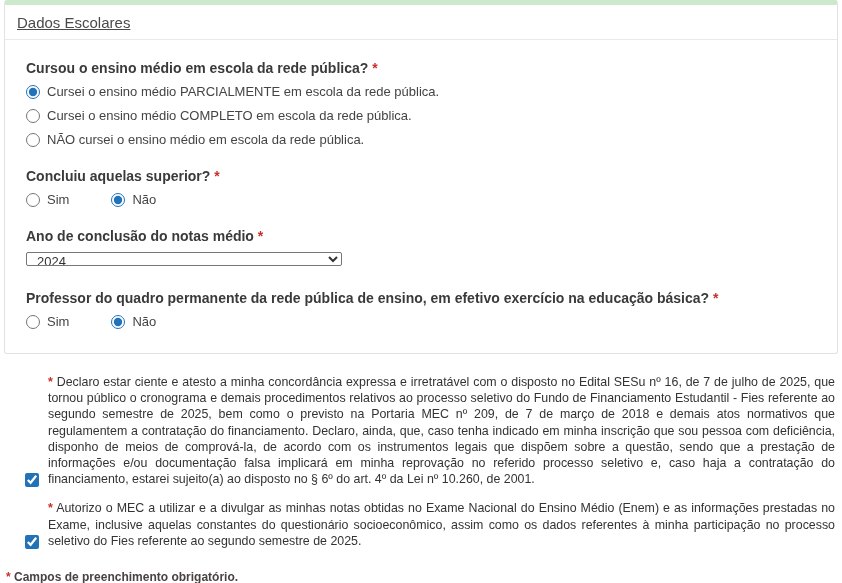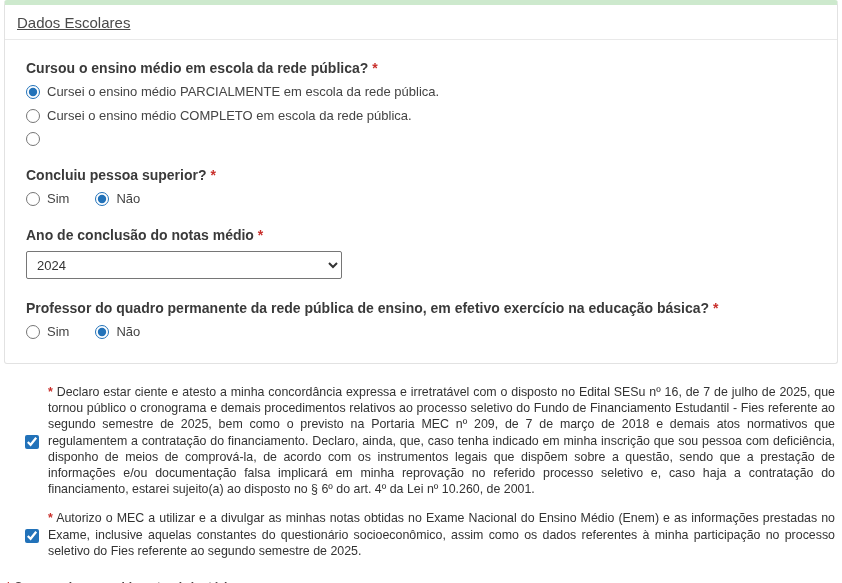--- a/index.html
+++ b/index.html
@@ -24,36 +24,36 @@
   .panel-body { padding: 20px 20px 24px 21px; }
   .form-group { margin-bottom: 21px; }
   .form-group:last-child { margin-bottom: 0; }
   .q-label {
     font-weight: bold; color: #3a3a3a; font-size: 14px;
     margin-bottom: 8px;
   }
   .req { color: #c9302c; font-weight: bold; }
   .radio-row { display: flex; align-items: center; margin-bottom: 9px; }
   .radio-row:last-child { margin-bottom: 0; }
-  .radio-inline { display: flex; align-items: center; gap: 26px; }
+  .radio-inline { display: flex; align-items: center; gap: 42px; }
   .radio-inline .radio-row { margin-bottom: 0; }
   input[type="radio"], input[type="checkbox"] {
     accent-color: #2272b9; width: 14px; height: 14px; margin: 0 7px 0 0;
     flex: 0 0 auto; cursor: pointer;
   }
   .opt-label { color: #444; font-size: 13px; }
   select.year-select {
-    width: 316px; height: 28px;
+    width: 316px; height: 14px;
     border: 1px solid #767676; border-radius: 2px;
     background: #fff; color: #333; font-size: 13px;
     font-family: "Liberation Sans", "DejaVu Sans", sans-serif;
     padding: 0 6px; cursor: pointer;
   }
   .declarations { margin: 20px 7px 0 25px; }
-  .decl-item { display: flex; align-items: center; margin-bottom: 13px; }
+  .decl-item { display: flex; align-items: flex-end; margin-bottom: 13px; }
   .decl-item input[type="checkbox"] { margin-top: 2px; margin-right: 9px; }
   .decl-text {
     text-align: justify; font-size: 12.4px; line-height: 16.2px; color: #333;
   }
   .footer-note {
     margin: 21px 0 0 6px; font-weight: bold; font-size: 12px; color: #4a4242;
   }
 </style>
 </head>
 <body>
@@ -67,25 +67,26 @@
       <div class="radio-row">
         <input type="radio" name="public_school" checked="" style="">
         <span class="opt-label">Cursei o ensino médio PARCIALMENTE em escola da rede pública.</span>
       </div>
       <div class="radio-row">
         <input type="radio" name="public_school" style="">
         <span class="opt-label">Cursei o ensino médio COMPLETO em escola da rede pública.</span>
       </div>
       <div class="radio-row">
         <input type="radio" name="public_school" style="">
+        <span class="opt-label">NÃO cursei o ensino médio em escola da rede pública.</span>
       </div>
     </div>
 
     <div class="form-group">
-      <div class="q-label"><span>Concluiu pessoa superior?</span> <span class="req">*</span></div>
+      <div class="q-label"><span>Concluiu aquelas superior?</span> <span class="req">*</span></div>
       <div class="radio-inline">
         <div class="radio-row">
           <input type="radio" name="higher_ed" style="">
           <span class="opt-label">Sim</span>
         </div>
         <div class="radio-row">
           <input type="radio" name="higher_ed" checked="" style="">
           <span class="opt-label">Não</span>
         </div>
       </div>

